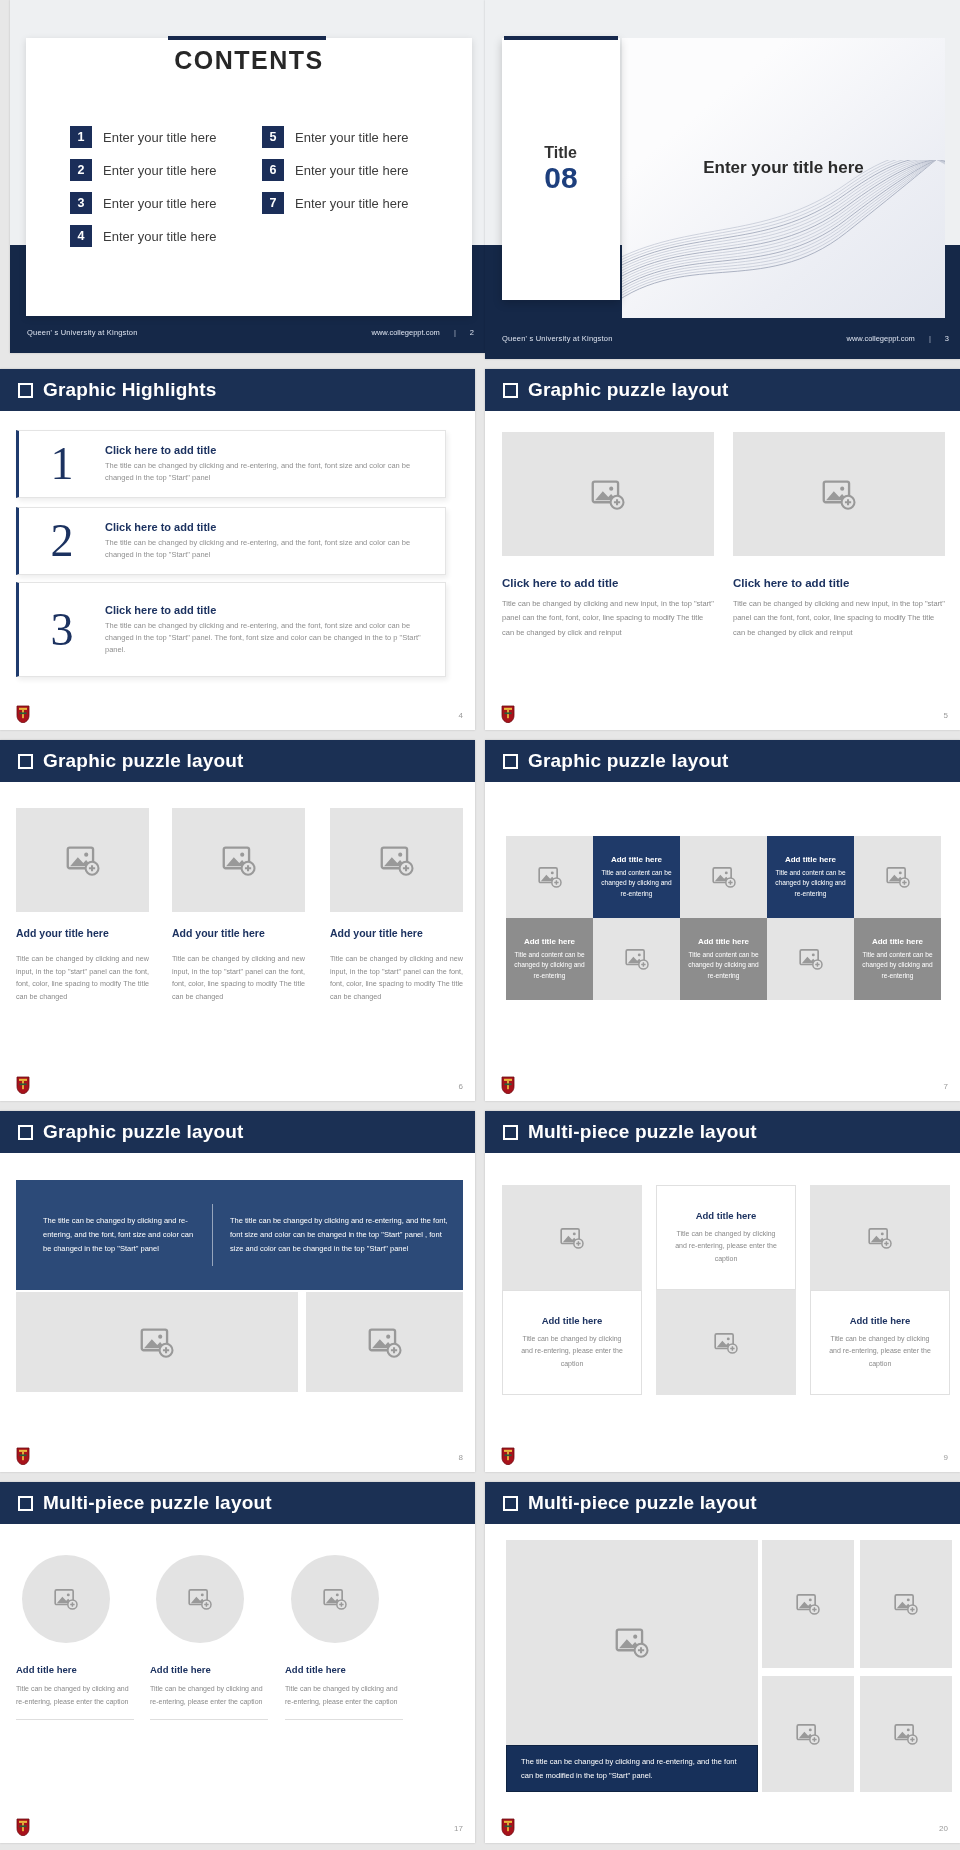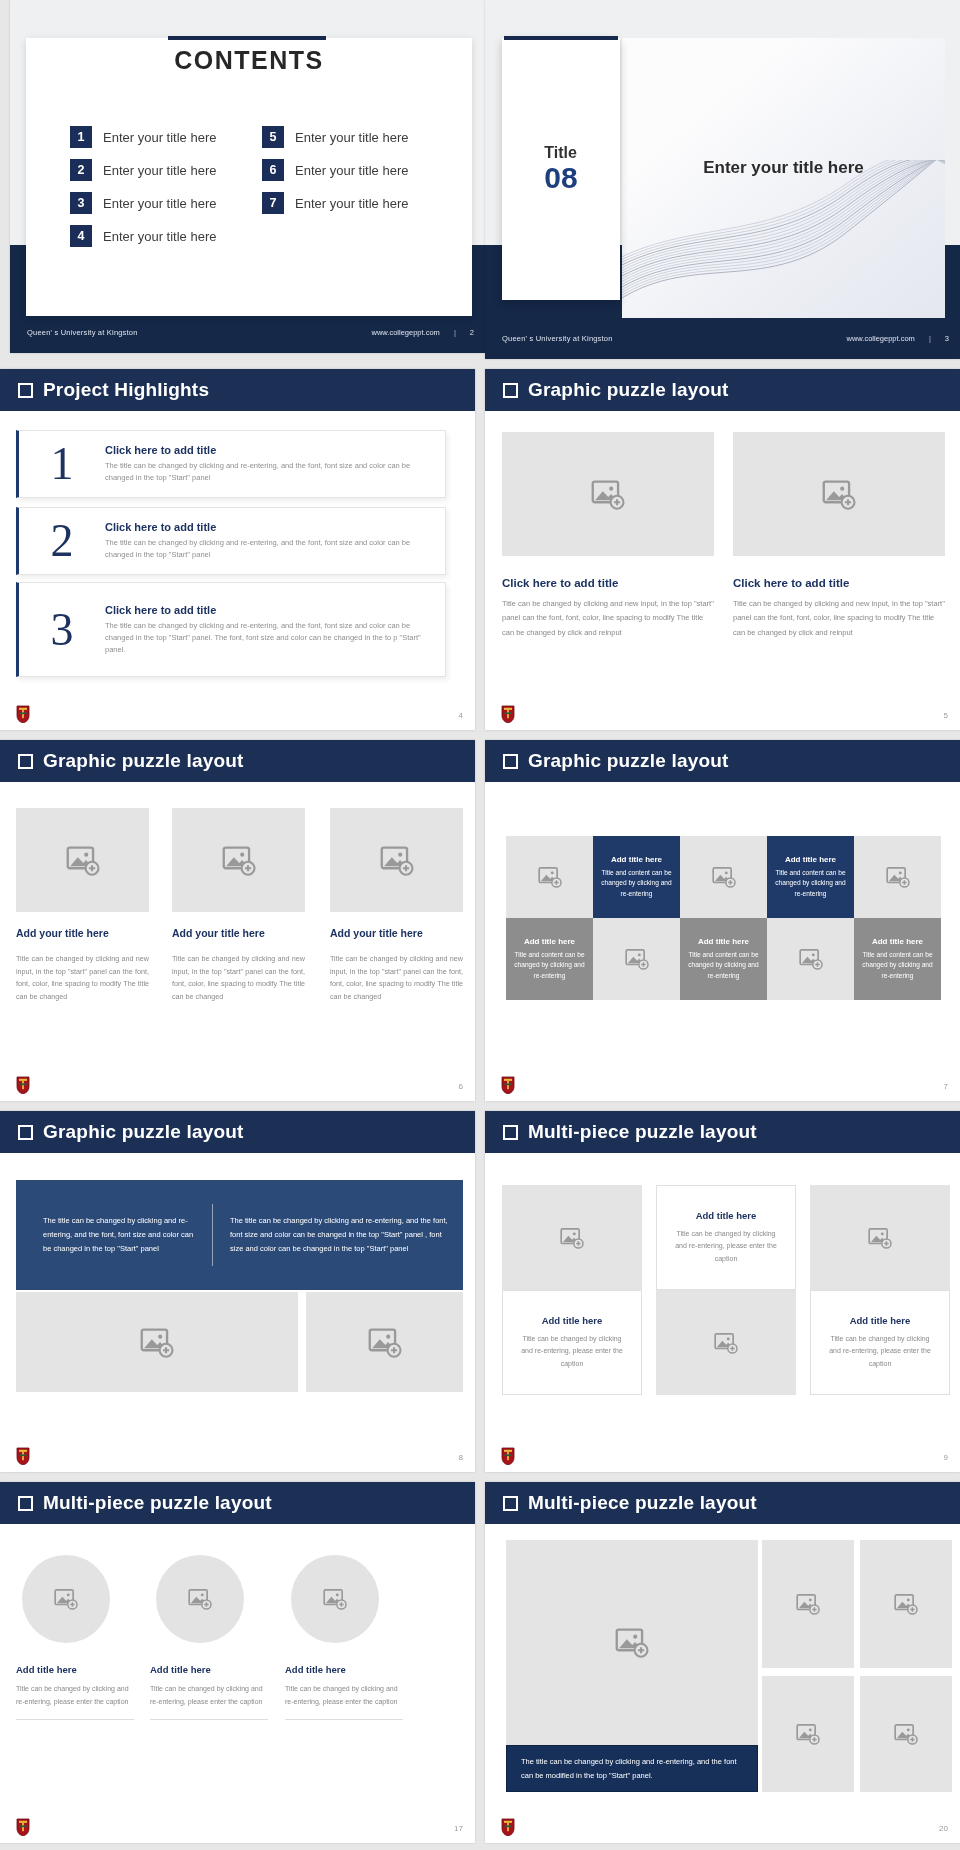--- a/index.html
+++ b/index.html
@@ -221,21 +221,21 @@
     <div class="foot-r">
       <span>www.collegeppt.com</span>
       <span class="sep">|</span>
       <span>3</span>
     </div>
   </div>
 
   <div class="slide" id="sl-highlights">
     <div class="chead">
       <div class="sq"></div>
-      <div class="ctitle">Project Highlights</div>
+      <div class="ctitle">Graphic Highlights</div>
     </div>
     <div class="hl" id="hl1">
       <div class="num">1</div>
       <div class="tx">
         <div class="t">Click here to add title</div>
         <div class="b">The title can be changed by clicking and re-entering, and the font, font size and color can be changed in the top "Start" panel</div>
       </div>
     </div>
     <div class="hl" id="hl2">
       <div class="num">2</div>

